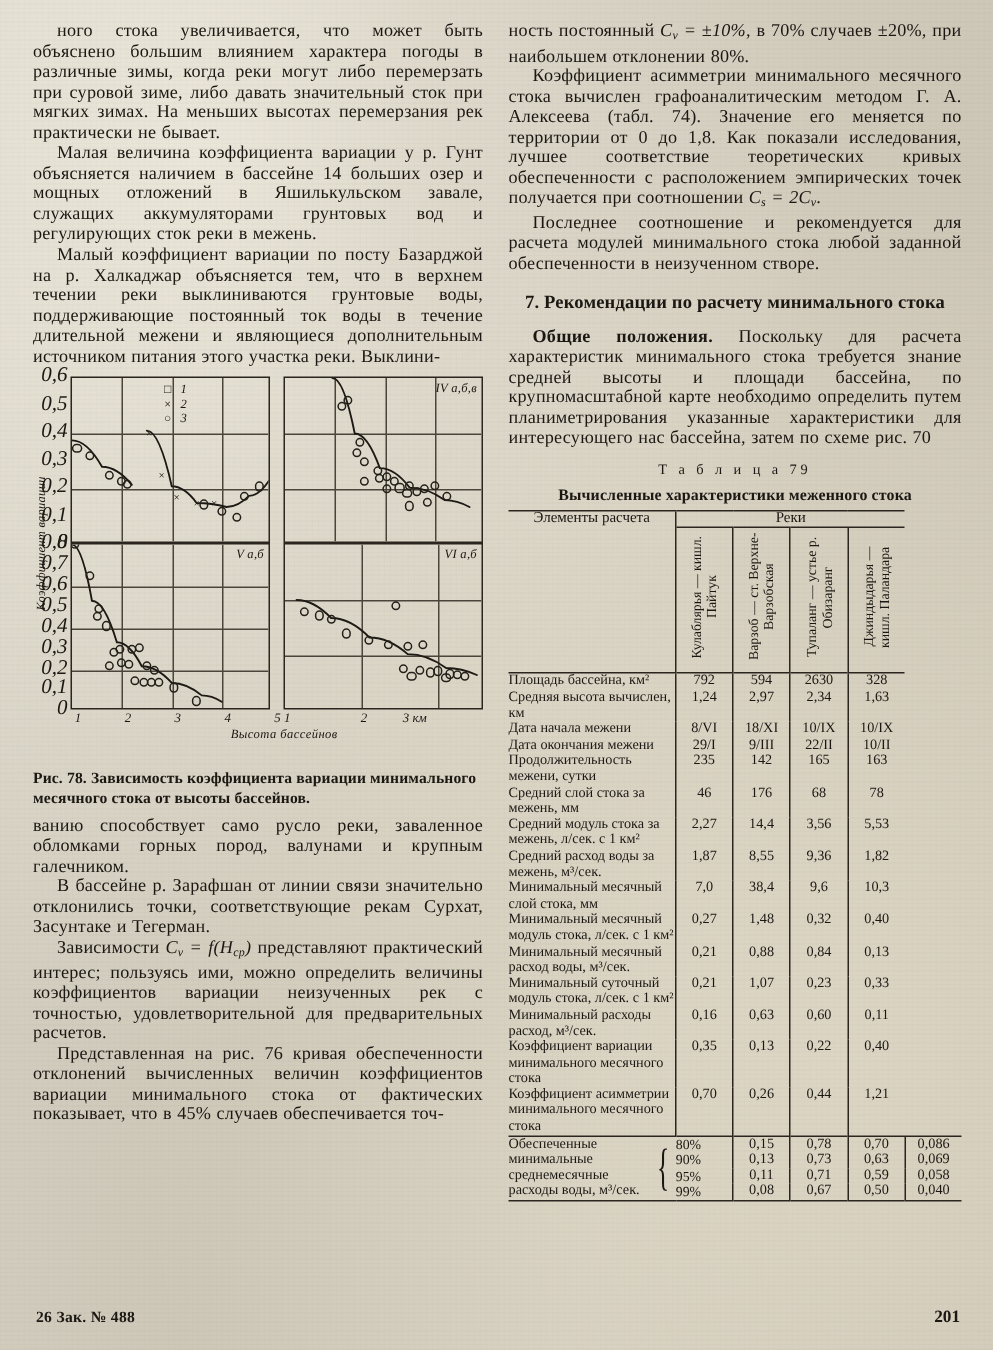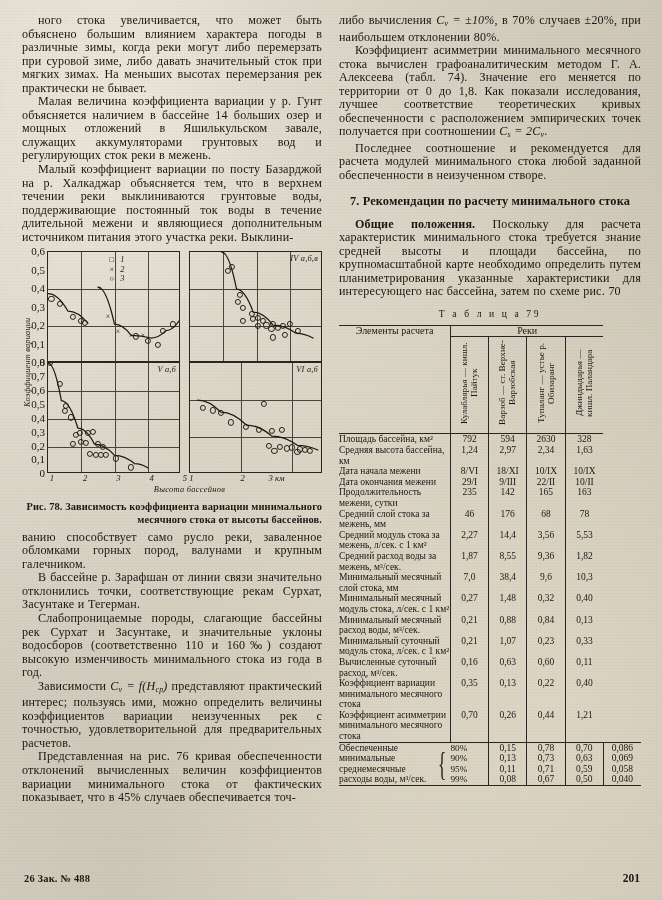--- a/index.html
+++ b/index.html
@@ -48,21 +48,21 @@
   .fig-body{display:flex;}
   .ylab{
     writing-mode:vertical-rl;transform:rotate(180deg);
     font-size:8.3px;font-style:italic;
     display:flex;align-items:center;justify-content:center;
     width:11px;letter-spacing:.2px;
   }
   .ycol{width:19px;position:relative;}
   .ytick{
     position:absolute;right:2px;
-    font-size:11px;
+    font-size:14px;font-style:italic;
     transform:translateY(-50%);
     white-space:nowrap;
   }
   .grid2{
     display:grid;
     grid-template-columns:133px 133px;
     grid-template-rows:111px 111px;
     gap:0 9px;
   }
   .panel{
@@ -91,22 +91,22 @@
   .xgrp{position:relative;height:13px;width:133px;}
   .xtick{
     position:absolute;top:0;font-size:8.6px;font-style:italic;
     transform:translateX(-50%);white-space:nowrap;
   }
   .xtitle{
     text-align:center;font-size:8.4px;font-style:italic;
     margin:-1px 0 0 30px;width:275px;letter-spacing:.3px;
   }
   .figcap{
-    font-size:10.4px;line-height:12.2px;text-align:right;
-    margin-top:7px;font-weight:bold;letter-spacing:.1px;
+    font-size:10.4px;line-height:12.2px;text-align:left;
+    margin-top:20px;font-weight:bold;letter-spacing:.1px;
   }
   .figcap2{
     font-size:8.6px;text-align:center;font-style:italic;margin-top:1px;
   }
 
   
   .tabnum{
     text-align:center;font-size:9.6px;letter-spacing:2.6px;
     margin:9px 0 6px 0;
   }
@@ -348,40 +348,40 @@
             <div class="xtick" style="left: 51.1538px;">2</div>
             <div class="xtick" style="left: 85px;">3  км</div>
           </div>
       </div>
       <div class="xtitle">Высота  бассейнов</div>
       <div class="figcap">Рис. 78. Зависимость коэффициента вариации минимального месячного стока от высоты бассейнов.</div>
     </div>
 
     <p>ванию способствует само русло реки,  заваленное обломками горных пород, валунами и крупным галечником.</p>
     <p class="ind">В бассейне р. Зарафшан от линии связи значительно отклонились точки, соответствующие рекам Сурхат, Засунтаке и Тегерман.</p>
-    <p class="ind">Слабопроницаемые породы,  слагающие бассейны рек Сурхат и Засунтаке, и значительные уклоны водосборов (соответственно 110 и 160‰) создают высокую изменчивость минимального стока из года в год.</p>
 
     <p class="ind"><span>Зависимости </span><i class="v"><span>C</span><sub>v</sub><span> = f(H</span><sub>ср</sub><span>)</span></i><span> представляют практический интерес; пользуясь ими, можно определить величины коэффициентов вариации неизученных рек с точностью,  удовлетворительной  для предварительных расчетов.</span></p>
 
     <p class="ind">Представленная на рис. 76 кривая обеспеченности отклонений вычисленных величин коэффициентов вариации минимального стока от фактических показывает, что в 45% случаев обеспечивается точ-</p>
   </div>
 
   <div class="col colR">
 
-    <p><span>либо вычисления </span><i class="v"><span>C</span><sub>v</sub><span> = ±10%</span></i><span>,  в  70%   случаев ±20%, при наибольшем отклонении 80%.</span></p>
+    <p><span>ность постоянный </span><i class="v"><span>C</span><sub>v</sub><span> = ±10%</span></i><span>,  в  70%   случаев ±20%, при наибольшем отклонении 80%.</span></p>
 
     <p class="ind"><span>Коэффициент асимметрии минимального месячного стока вычислен графоаналитическим методом Г. А. Алексеева (табл. 74). Значение его меняется по территории от 0 до 1,8. Как показали исследования, лучшее соответствие  теоретических  кривых обеспеченности с расположением эмпирических точек получается при соотношении</span> <i class="v"><span>C</span><sub>s</sub><span> = 2C</span><sub>v</sub></i><span>.</span></p>
 
     <p class="ind">Последнее соотношение и рекомендуется  для расчета модулей минимального стока любой заданной обеспеченности в неизученном створе.</p>
 
     <div class="sect">7. Рекомендации по расчету минимального стока</div>
 
     <p class="ind"><b>Общие положения.</b><span> Поскольку для расчета характеристик минимального стока требуется знание средней высоты и площади бассейна, по крупномасштабной карте необходимо определить путем планиметрирования указанные характеристики для интересующего нас бассейна, затем по схеме рис. 70</span></p>
 
     <div class="tabnum">Т а б л и ц а  79</div>
+    <div class="tabtitle">Вычисленные характеристики меженного стока</div>
 
     <table class="t">
       <tbody id="tbody">
           <tr>
             <td class="rule-top elem-head" rowspan="2">Элементы расчета</td>
             <td class="rule-top hdr-reki vsep" colspan="4">Реки</td>
           </tr>
           <tr>
             <td class="vhead rule-thin vsep">
               <div class="vin">Кулаблярья — кишл. Пайтук</div>
@@ -397,21 +397,21 @@
             </td>
           </tr>
           <tr>
             <td class="rowlab rule-top">Площадь бассейна, км²</td>
             <td class="num vsep rule-top">792</td>
             <td class="num vsep rule-top">594</td>
             <td class="num vsep rule-top">2630</td>
             <td class="num vsep rule-top">328</td>
           </tr>
           <tr>
-            <td class="rowlab">Средняя высота бассейна, км</td>
+            <td class="rowlab">Средняя высота вычислен, км</td>
             <td class="num vsep">1,24</td>
             <td class="num vsep">2,97</td>
             <td class="num vsep">2,34</td>
             <td class="num vsep">1,63</td>
           </tr>
           <tr>
             <td class="rowlab">Дата начала межени</td>
             <td class="num vsep">8/VI</td>
             <td class="num vsep">18/XI</td>
             <td class="num vsep">10/IX</td>
@@ -474,21 +474,21 @@
             <td class="num vsep">0,13</td>
           </tr>
           <tr>
             <td class="rowlab">Минимальный суточный модуль стока, л/сек. с 1 км²</td>
             <td class="num vsep">0,21</td>
             <td class="num vsep">1,07</td>
             <td class="num vsep">0,23</td>
             <td class="num vsep">0,33</td>
           </tr>
           <tr>
-            <td class="rowlab">Вычисленные суточный расход, м³/сек.</td>
+            <td class="rowlab">Минимальный расходы расход, м³/сек.</td>
             <td class="num vsep">0,16</td>
             <td class="num vsep">0,63</td>
             <td class="num vsep">0,60</td>
             <td class="num vsep">0,11</td>
           </tr>
           <tr>
             <td class="rowlab">Коэффициент вариации минимального месячного стока</td>
             <td class="num vsep">0,35</td>
             <td class="num vsep">0,13</td>
             <td class="num vsep">0,22</td>

